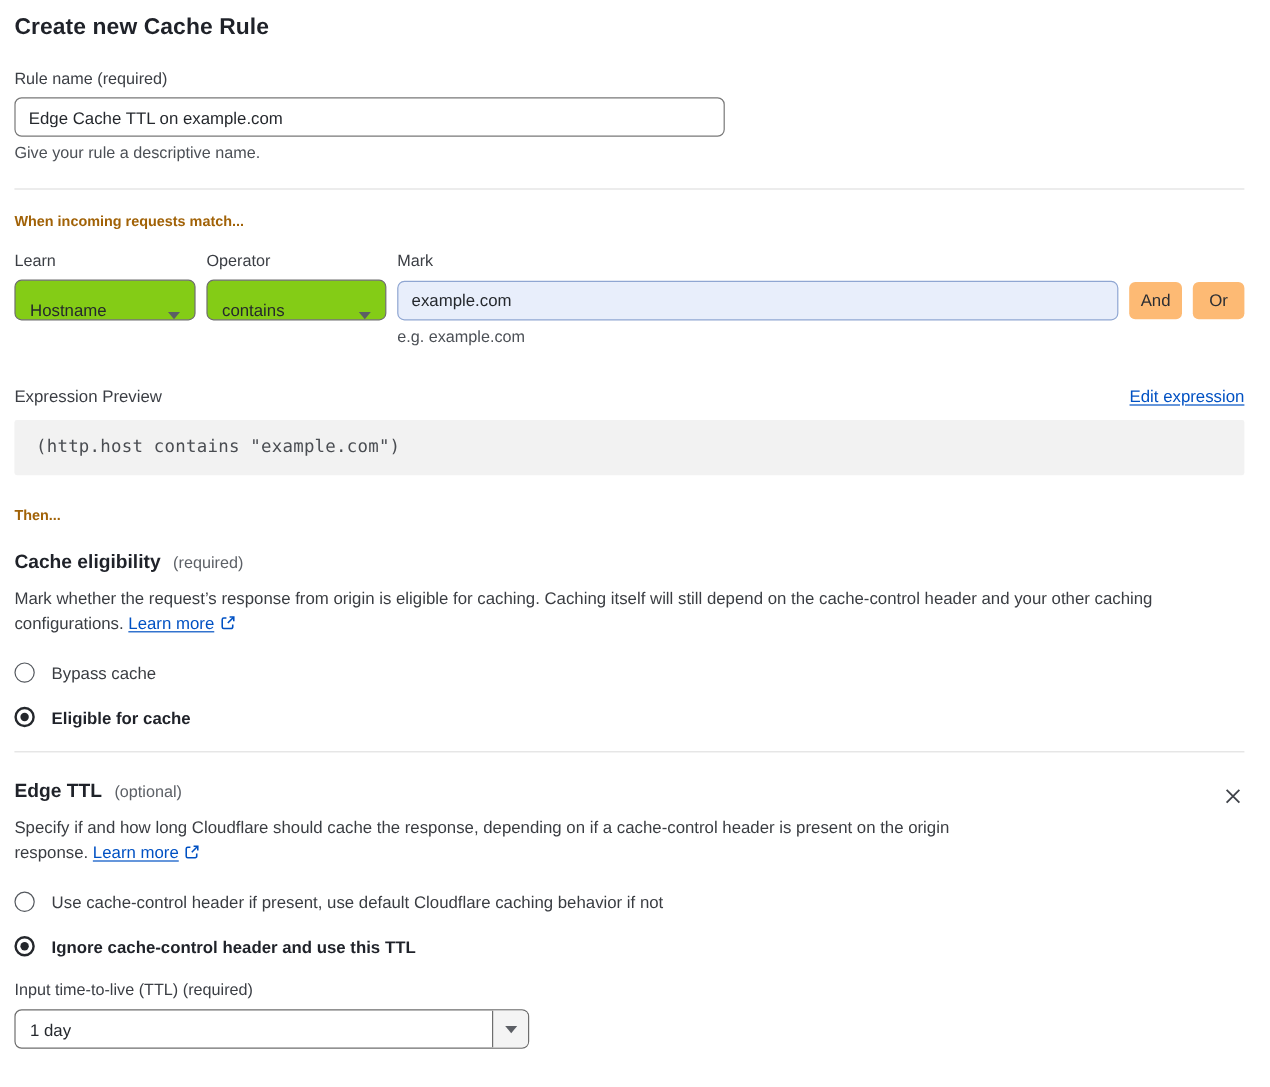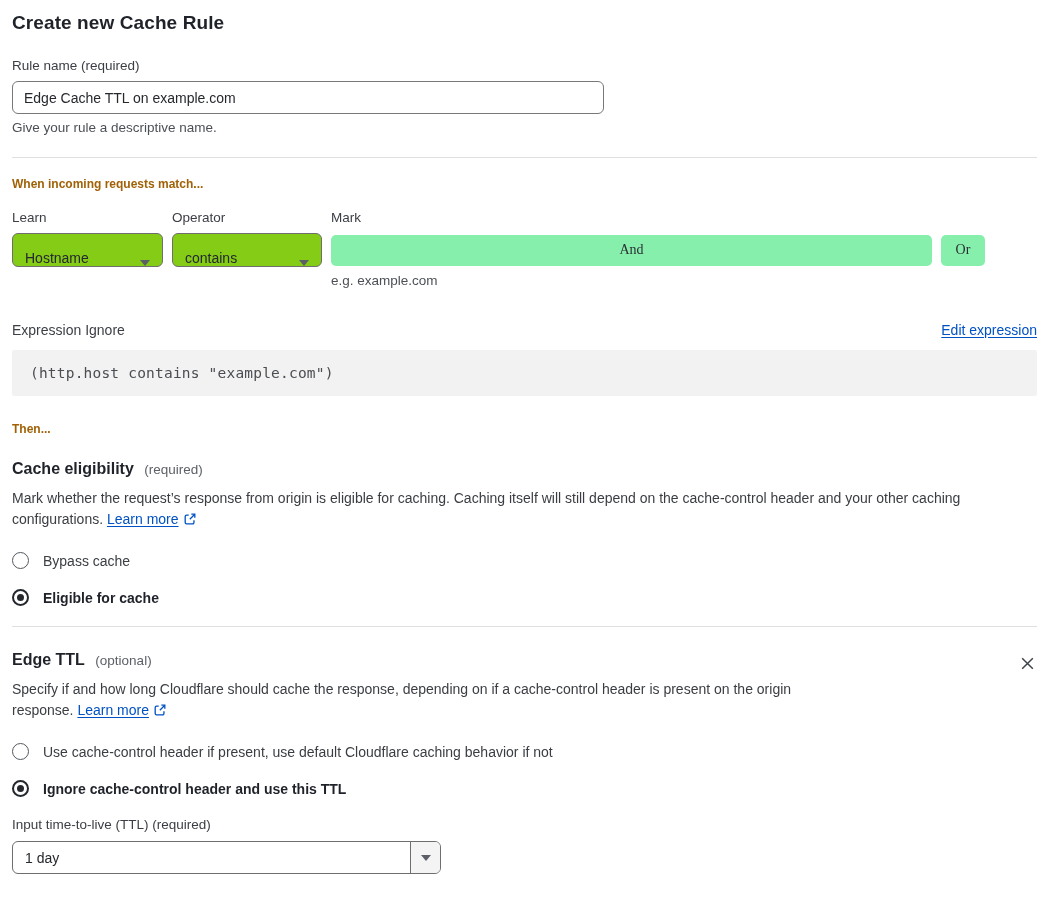--- a/index.html
+++ b/index.html
@@ -52,22 +52,22 @@
     display: grid;
     grid-template-columns: 151px 150px 1fr 44px 43px;
     column-gap: 9px; row-gap: 8px;
     align-items: center;
   }
   .builder .field-label { align-self: end; }
   .value-input {
     background: #e8eefb; border-color: #8fa6d2; color: #25282d;
   }
   .logic-btn {
-    height: 31px; border: none; border-radius: 5px; background: #86efac;
-    font-size: 14px; color: #2b2e33; cursor: pointer; font-family: Liberation Serif, serif;
+    height: 31px; border: none; border-radius: 5px; background: #fdba74;
+    font-size: 14px; color: #2b2e33; cursor: pointer; font-family: Liberation Sans, sans-serif;
   }
   .value-helper { grid-column: 3; align-self: start; margin-top: -2px; }
 
   
   .expr-row { margin-top: 34px; display: flex; justify-content: space-between; align-items: baseline; }
   .expr-label { font-size: 14px; color: #3b3e44; }
   .code-block {
     margin-top: 12px; background: #f2f2f2; border-radius: 2px;
     padding: 15px 18px; font-family: "DejaVu Sans Mono", monospace;
     font-size: 14.5px; color: #4a4d52; letter-spacing: .2px;
@@ -140,28 +140,29 @@
     <span></span>
 
     <div class="fake-select">
       <span>Hostname</span>
       <span class="caret"></span>
     </div>
     <div class="fake-select">
       <span>contains</span>
       <span class="caret"></span>
     </div>
+    <input class="text-input value-input" type="text" value="example.com" style="">
     <button class="logic-btn">And</button>
     <button class="logic-btn">Or</button>
 
     <div class="helper-text value-helper">e.g. example.com</div>
   </div>
 
   <div class="expr-row">
-    <span class="expr-label">Expression Ignore</span>
+    <span class="expr-label">Expression Preview</span>
     <a class="link">Edit expression</a>
   </div>
   <div class="code-block">(http.host contains "example.com")</div>
 
   <h2 class="section-heading then-heading">Then...</h2>
 
   <div class="section">
     <div>
       <h3 class="sub-heading">Cache eligibility</h3>
       <span class="qualifier">(required)</span>

